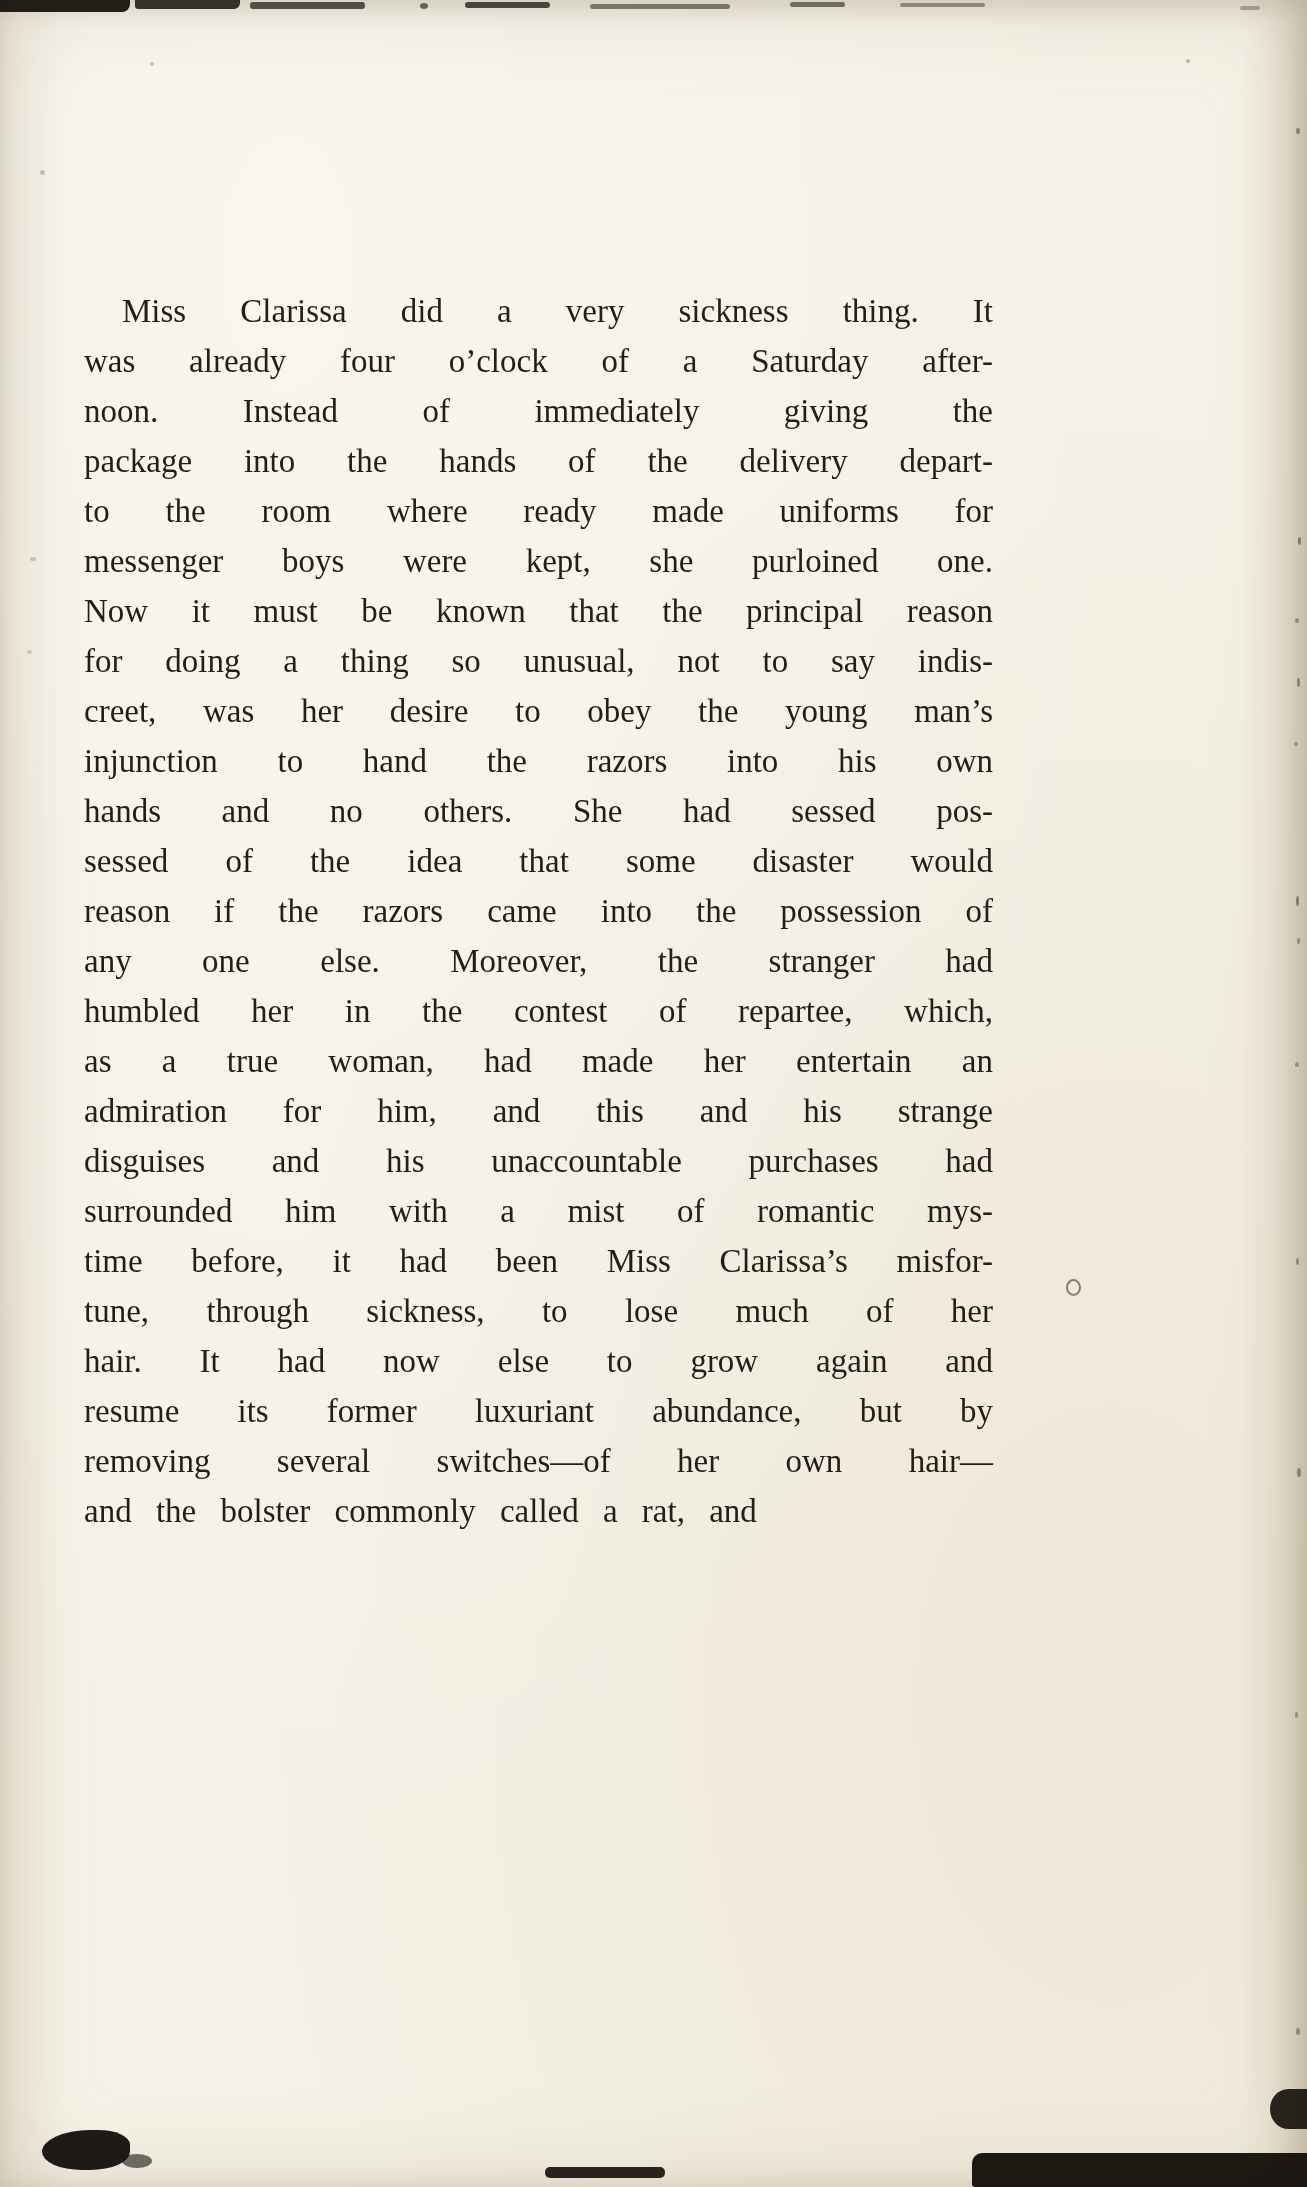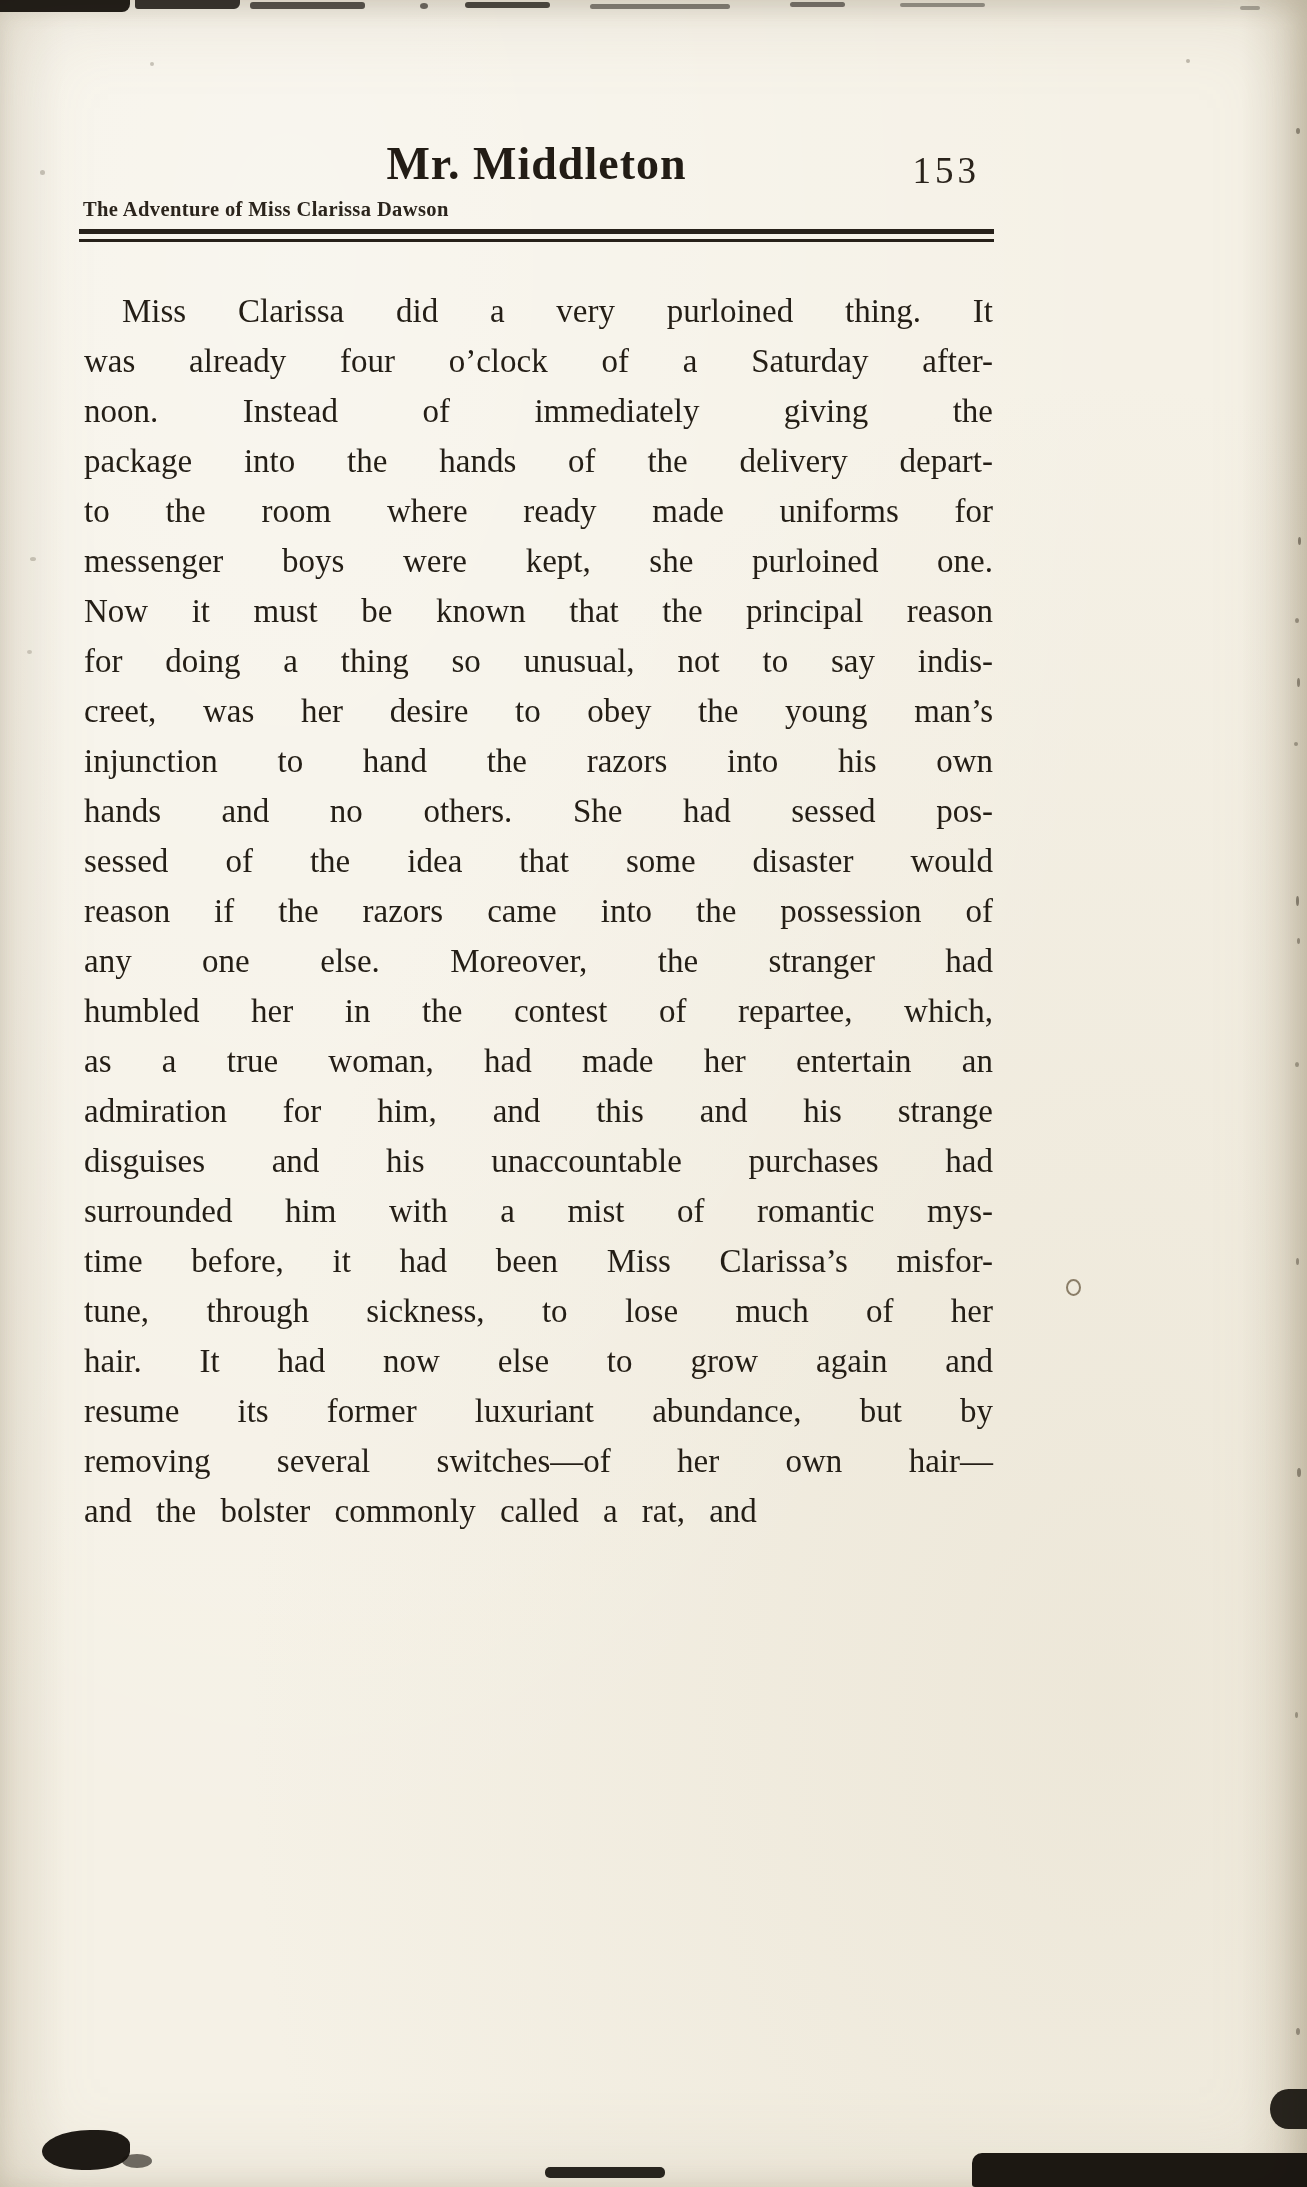--- a/index.html
+++ b/index.html
@@ -118,34 +118,23 @@
   <div class="speck" style="left:1297px;top:1468px;width:4px;height:9px;opacity:.5;"></div>
   <div class="speck" style="left:1295px;top:1712px;width:3px;height:6px;opacity:.4;"></div>
   <div class="speck" style="left:1296px;top:2028px;width:4px;height:7px;opacity:.45;"></div>
 
   <div class="fleck" style="left:40px;top:170px;width:5px;height:5px;opacity:.3;"></div>
   <div class="fleck" style="left:30px;top:557px;width:6px;height:4px;opacity:.28;"></div>
   <div class="fleck" style="left:27px;top:650px;width:5px;height:4px;opacity:.25;"></div>
   <div class="fleck" style="left:150px;top:62px;width:4px;height:4px;opacity:.3;"></div>
   <div class="fleck" style="left:1186px;top:59px;width:4px;height:4px;opacity:.35;"></div>
 
-  <header class="header">
-    <div class="title-row">
-      <h1 class="title">Mr. Middleton</h1>
-      <div class="page-number">153</div>
-    </div>
-    <div class="running-head">The Adventure of Miss Clarissa Dawson</div>
-    <div class="double-rule">
-      <div class="rule-top"></div>
-      <div class="rule-bottom"></div>
-    </div>
-  </header>
 
   <main class="body-text">
-      <div class="line first">Miss Clarissa did a very purloined thing. It</div>
+      <div class="line first">Miss Clarissa did a very sickness thing. It</div>
       <div class="line">was already four o’clock of a Saturday after-</div>
       <div class="line">noon. Instead of immediately giving the</div>
       <div class="line">package into the hands of the delivery depart-</div>
       <div class="line">to the room where ready made uniforms for</div>
       <div class="line">messenger boys were kept, she purloined one.</div>
       <div class="line">Now it must be known that the principal reason</div>
       <div class="line">for doing a thing so unusual, not to say indis-</div>
       <div class="line">creet, was her desire to obey the young man’s</div>
       <div class="line">injunction to hand the razors into his own</div>
       <div class="line">hands and no others. She had sessed pos-</div>

